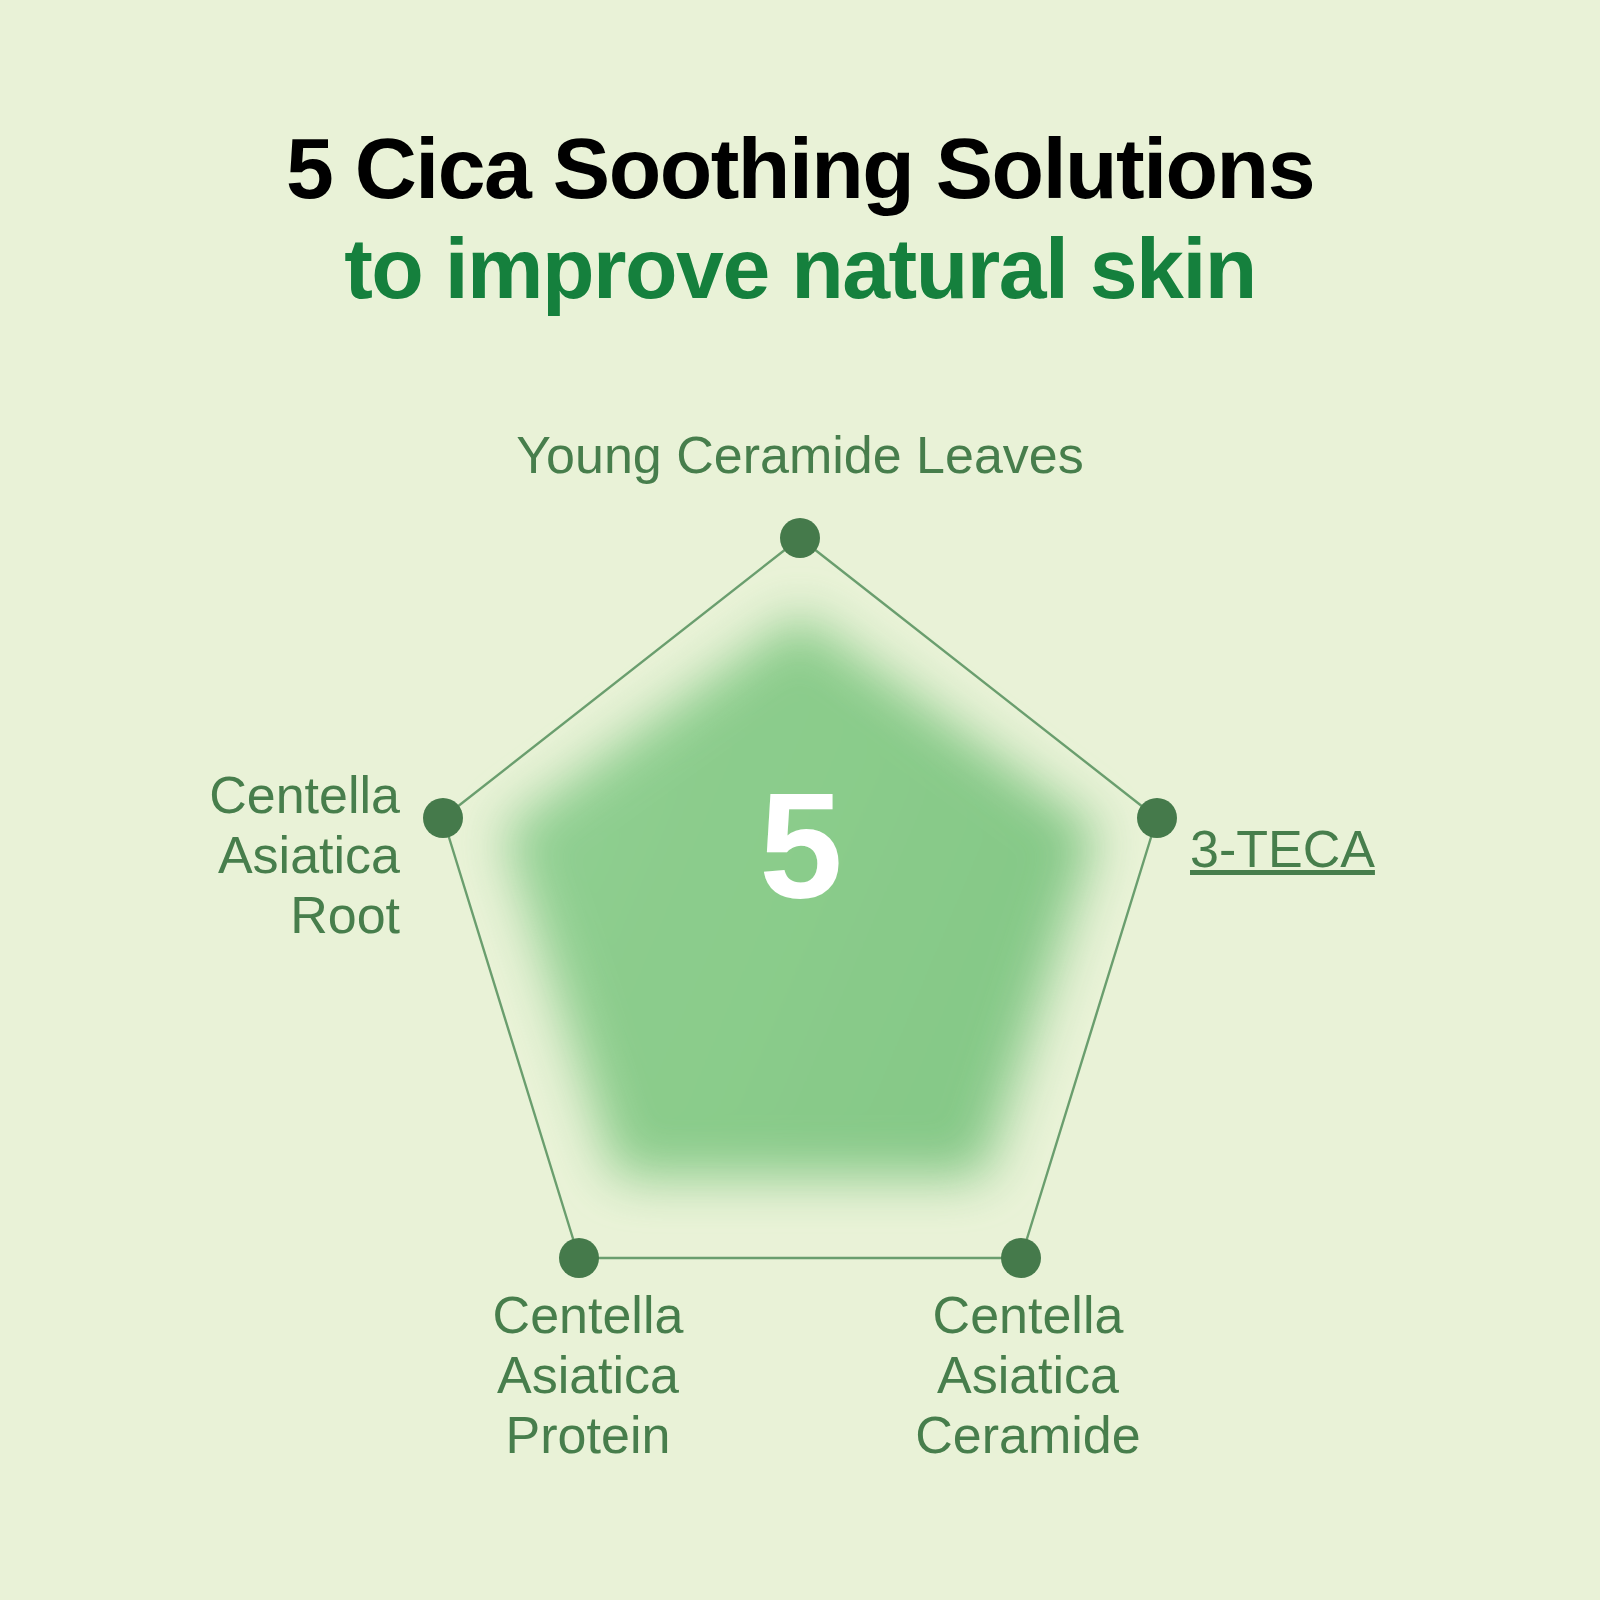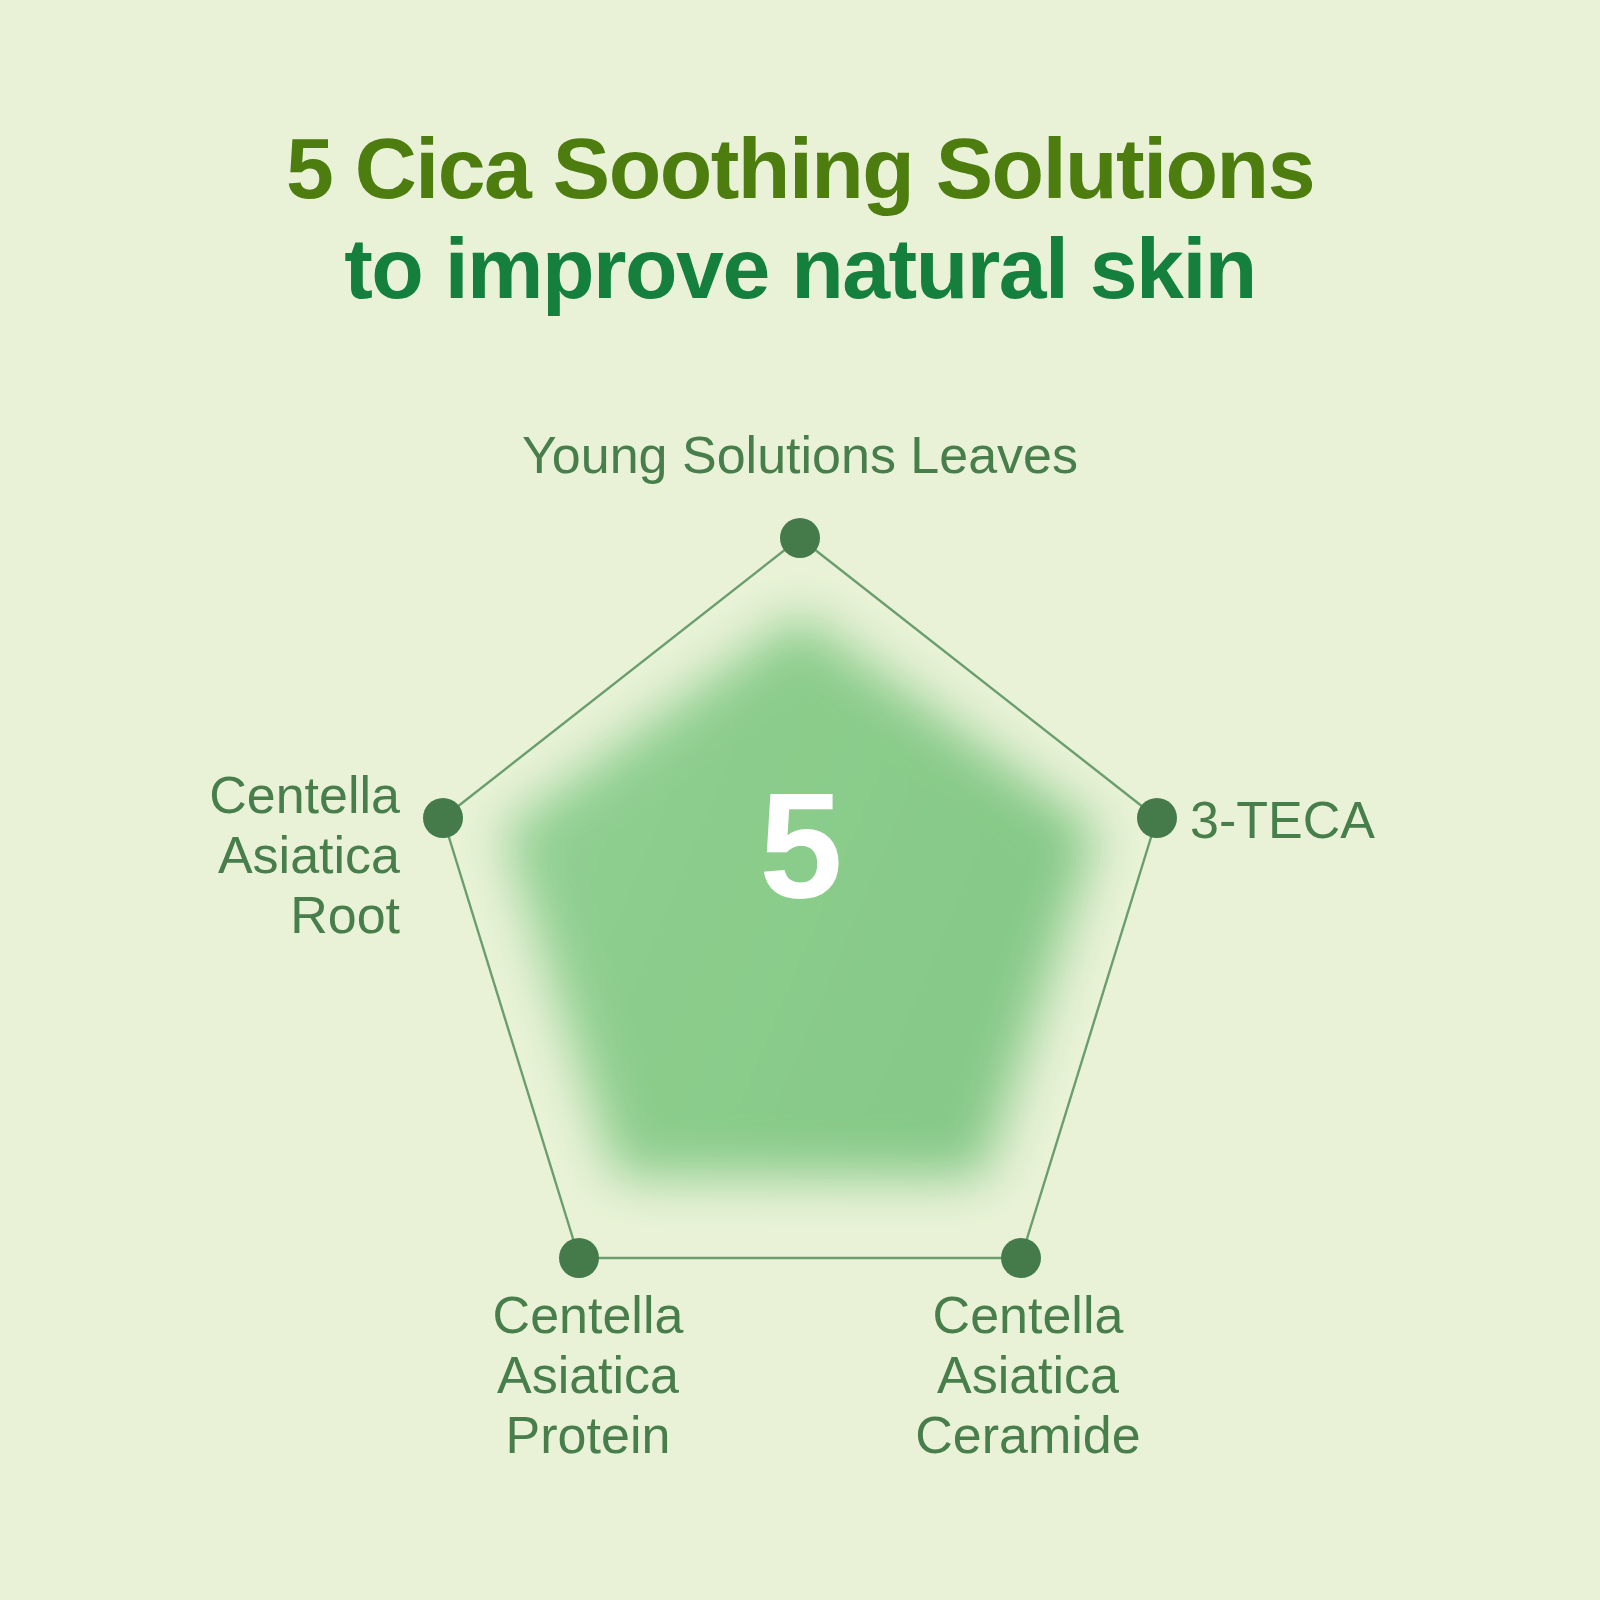--- a/index.html
+++ b/index.html
@@ -96,23 +96,24 @@
     white-space: pre-line;
   }
   #label-top {
     left: 300px;
     top: 425px;
     width: 1000px;
     text-align: center;
   }
   #label-right {
     left: 1190px;
-    top: 790px;
+    top: 819px;
     width: 360px;
     text-align: left;
+    text-decoration: underline;
   }
   #label-left {
     left: 20px;
     top: 765px;
     width: 380px;
     text-align: right;
   }
   #label-bottom-left {
     left: 328px;
     top: 1285px;
@@ -125,21 +126,21 @@
     width: 520px;
     text-align: center;
   }
 </style>
 </head>
 <body style="background: rgb(233, 242, 215);">
 
 <div id="stage" style="background: rgb(233, 242, 215);">
 
   <div id="title-block">
-    <span class="title-line" style="color: #4d7c0f;">5 Cica Soothing Solutions</span>
+    <span class="title-line" style="color: #000000;">5 Cica Soothing Solutions</span>
     <span class="title-line" style="color: #15803d;">to improve natural skin</span>
   </div>
 
   <div id="diagram">
     <svg id="pentagon-svg" viewBox="0 0 1600 1600" xmlns="http://www.w3.org/2000/svg">
       <defs>
         <filter id="softblur" x="-40%" y="-40%" width="180%" height="180%">
           <feGaussianBlur in="SourceGraphic" stdDeviation="26"></feGaussianBlur>
         </filter>
         <linearGradient id="fillgrad" x1="0" y1="0" x2="1" y2="0.4">
@@ -157,21 +158,21 @@
       <circle cx="1157" cy="818" r="20" fill="#457a4b"></circle>
       <circle cx="1021" cy="1258" r="20" fill="#457a4b"></circle>
       <circle cx="579" cy="1258" r="20" fill="#457a4b"></circle>
       <circle cx="443" cy="818" r="20" fill="#457a4b"></circle>
     </svg>
 
     <div id="center-text">
       <span id="center-number" style="color: rgb(255, 255, 255);">5</span>
     </div>
 
-    <div class="vertex-label" id="label-top" style="color: rgb(71, 126, 76);">Young Solutions Leaves</div>
+    <div class="vertex-label" id="label-top" style="color: rgb(71, 126, 76);">Young Ceramide Leaves</div>
 
     <div class="vertex-label" id="label-right" style="color: rgb(71, 126, 76);">3-TECA</div>
 
     <div class="vertex-label" id="label-left" style="color: rgb(71, 126, 76);">Centella
 Asiatica
 Root</div>
 
     <div class="vertex-label" id="label-bottom-left" style="color: rgb(71, 126, 76);">Centella
 Asiatica
 Protein</div>

